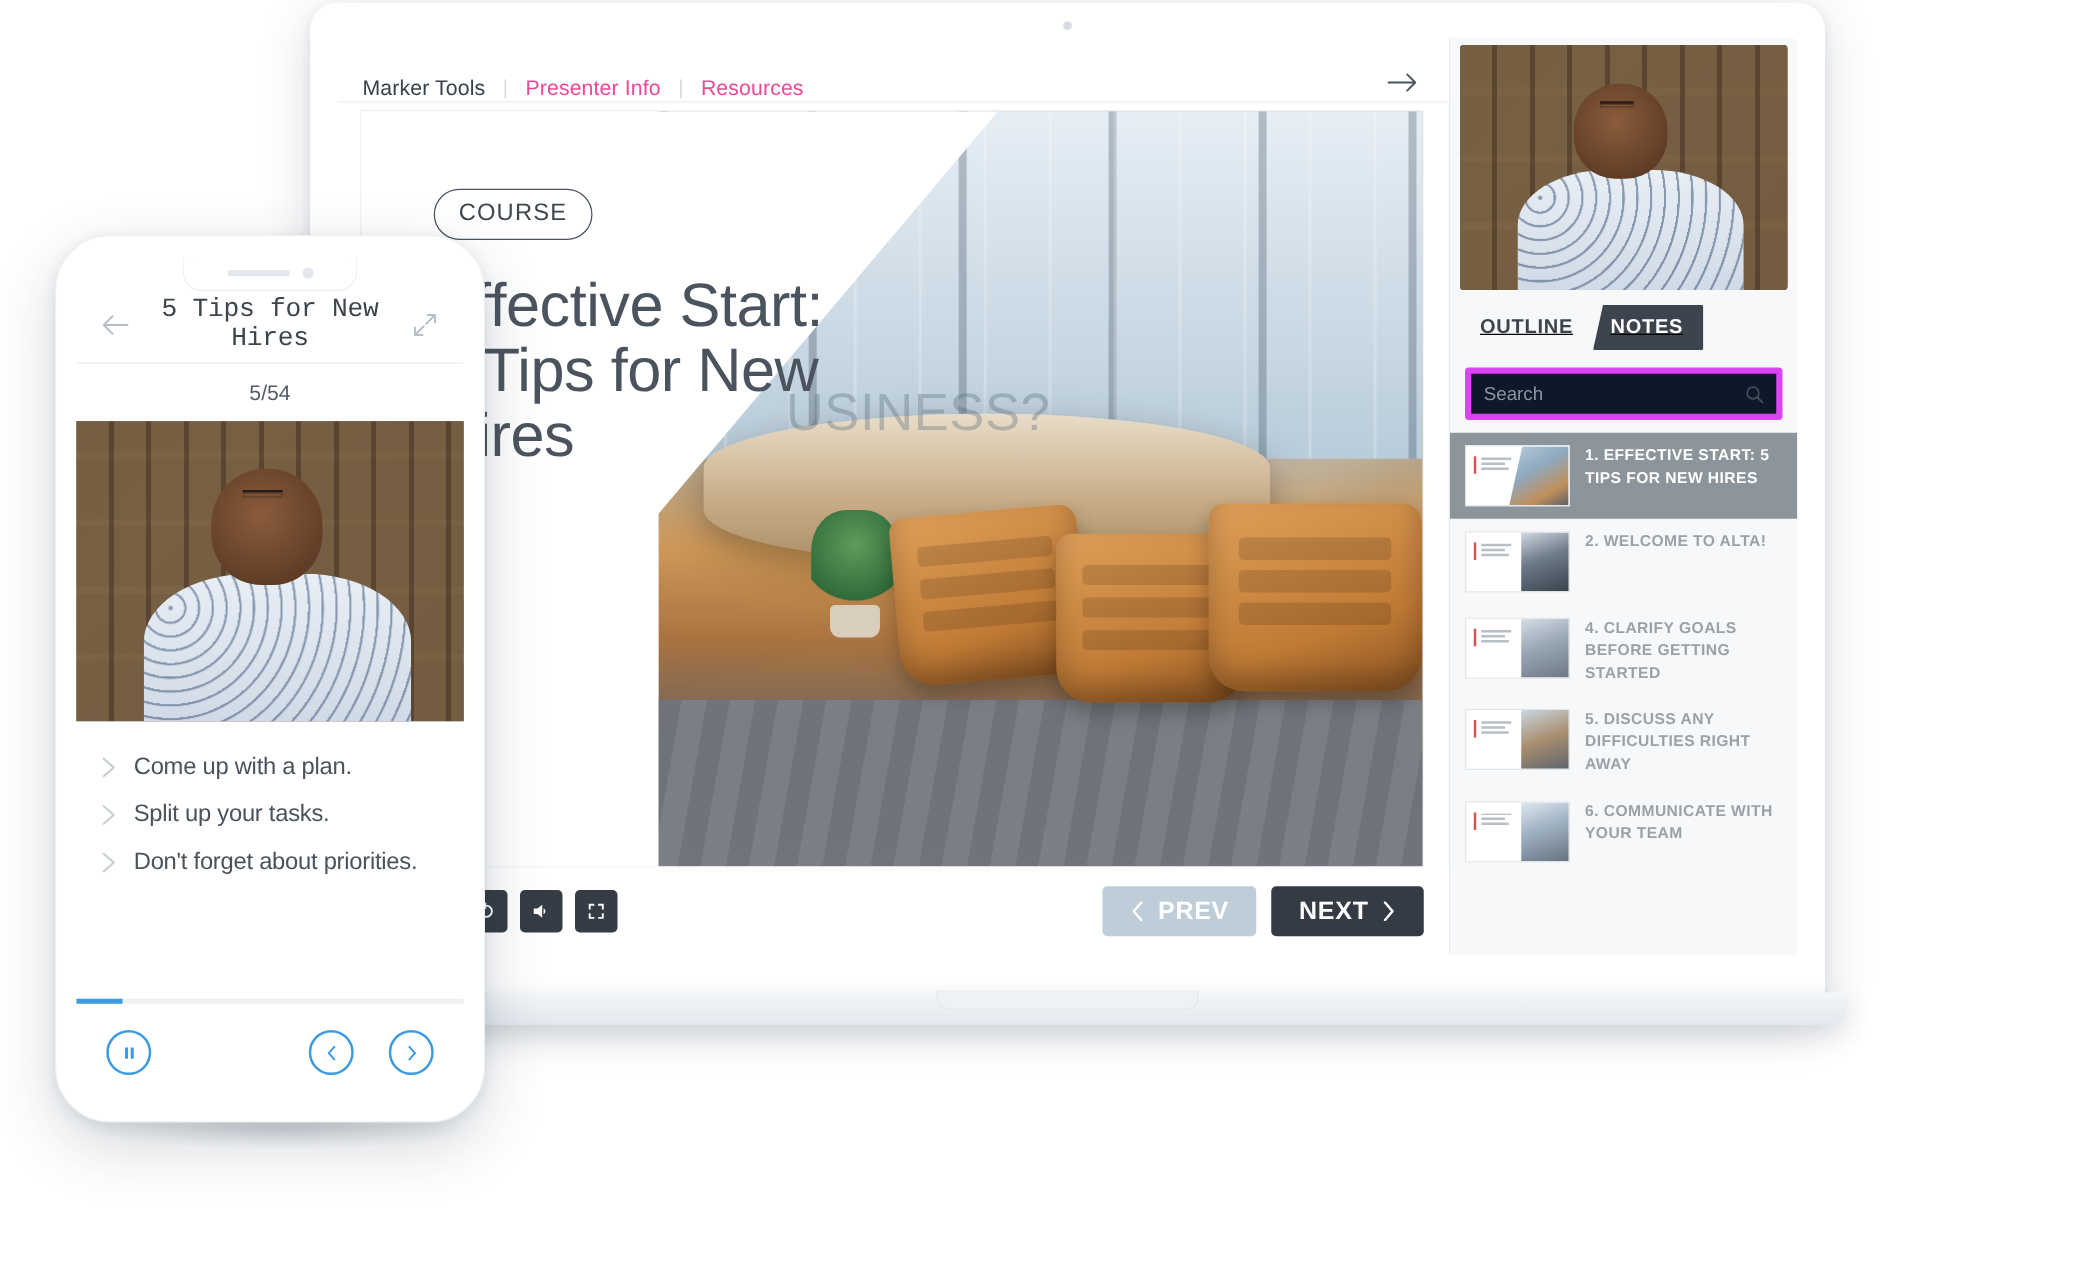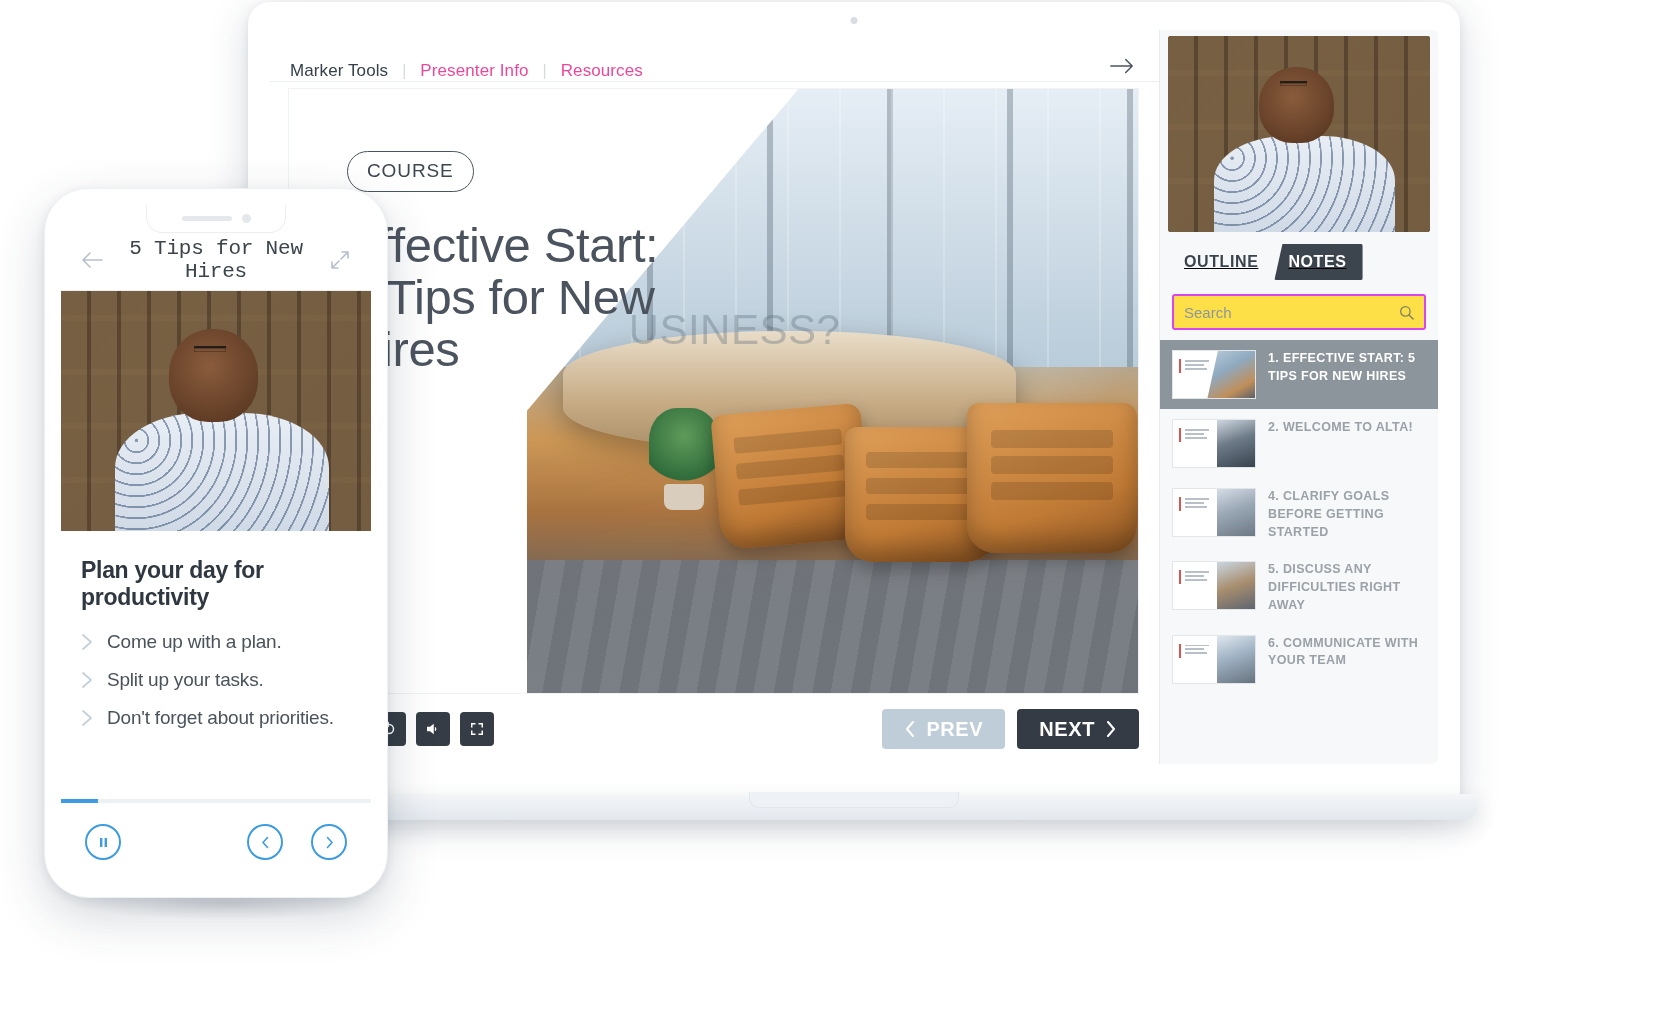--- a/index.html
+++ b/index.html
@@ -206,22 +206,22 @@
   .tab {
     font-size: 16px; font-weight: 700; letter-spacing: .6px; cursor: pointer;
     padding: 9px 16px 9px 14px; color: #3b444d;
   }
   .tab.active {
     background: #3c444d; color: #ffffff;
     clip-path: polygon(8px 0, 100% 0, 100% 100%, 0 100%);
     border-radius: 2px;
   }
   .search-box {
-    margin: 14px 12px 0 12px; height: 34px; background: #fde047;
-    border: 2px solid #d946ef; border-radius: 3px;
+    margin: 14px 12px 0 12px; height: 34px; background: #0f172a;
+    border: 5px solid #d946ef; border-radius: 3px;
     display: flex; align-items: center; padding: 16px 10px;
   }
   .search-box input {
     flex: 1; border: none; outline: none; font-size: 15px; color: #6c757e;
     font-family: "Liberation Sans", sans-serif; background: transparent;
   }
   .search-box input::placeholder { color: #8d959d; }
   .search-icon { width: 15px; height: 15px; opacity: .75; }
   .outline-list { flex: 1; overflow: hidden; margin-top: 10px; padding-bottom: 4px; }
   .outline-item {
@@ -511,33 +511,33 @@
             </svg>
         </div>
         <div class="phone-title">5 Tips for New Hires</div>
         <div class="phone-expand">
           <svg viewBox="0 0 22 22">
               <path d="M13 3 H19 V9 M19 3 L12 10 M9 19 H3 V13 M3 19 L10 12" stroke-linecap="round" stroke-linejoin="round"></path>
             </svg>
         </div>
       </div>
 
+      <div class="phone-counter">5/54</div>
 
       <div class="phone-video">
         <div class="pv-shelf"></div>
         <div class="pv-person">
           <div class="pv-body"></div>
           <div class="pv-head">
             <div class="pv-glasses"></div>
           </div>
         </div>
       </div>
 
       <div class="phone-body">
-        <div class="phone-h">Plan your day for productivity</div>
         <div class="bullet">
           <span class="bullet-chev">
             <svg viewBox="0 0 12 18">
                 <path d="M2 2 L10 9 L2 16" stroke-linecap="round" stroke-linejoin="round"></path>
               </svg>
           </span>
           <span class="bullet-text">Come up with a plan.</span>
         </div>
         <div class="bullet">
           <span class="bullet-chev">

